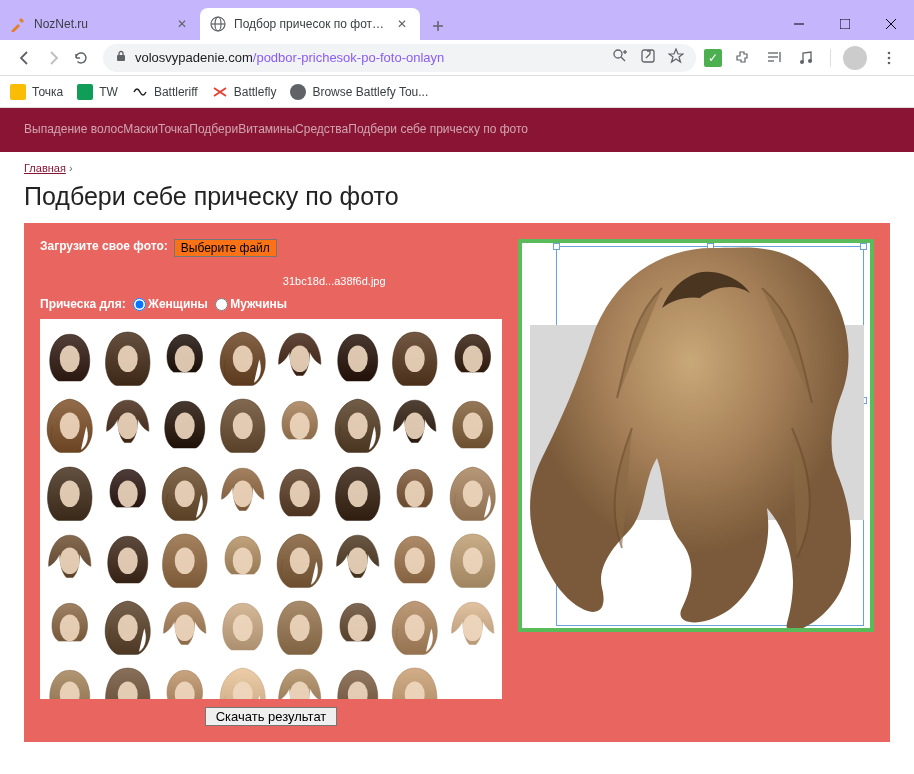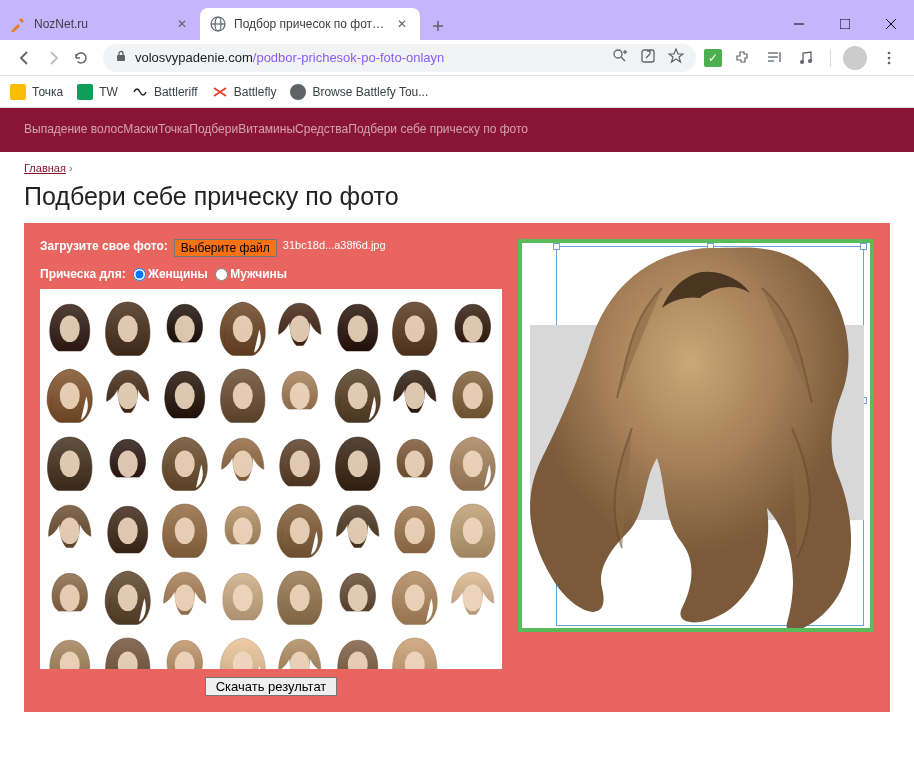--- a/index.html
+++ b/index.html
@@ -42,21 +42,21 @@
 .nav-row { display: flex; margin-bottom: 2px; text-align: right; }
 .nav-breadcrumb { padding: 10px 24px 4px; font-size: 11px; color: #666; }
 .nav-breadcrumb .crumb-link { color: #891433; text-decoration: underline; }
 .page-title { font-size: 25px; font-weight: 400; padding: 4px 24px 12px; color: #222; }
 
 .content { margin: 0 24px; background: #e86560; padding: 16px; display: flex; gap: 16px; font-size: 12px; color: #fff; }
 .left-col { flex: 1; }
 .upload-row { margin-bottom: 10px; display: flex; align-items: flex-start; gap: 6px; }
 .upload-label { font-weight: bold; }
 .file-btn { background: #f97316; color: #000; border: 1px solid #767676; padding: 1px 6px; font-size: 12px; cursor: pointer; font-family: Arial; }
-.file-name { color: #fff; font-size: 11px; }
+.file-name { color: #fff; font-size: 11px; margin-top: 36px; }
 .gender-row { margin-bottom: 8px; font-weight: bold; display: flex; align-items: center; gap: 2px; }
 .hair-grid { background: #fff; height: 380px; overflow-y: scroll; padding: 6px 2px; display: grid; grid-template-columns: repeat(8, 1fr); gap: 2px; }
 .hair-item { width: 100%; aspect-ratio: 0.85; display: flex; align-items: center; justify-content: center; cursor: pointer; }
 .hair-svg { width: 100%; height: 100%; }
 .download-btn { background: #efefef; color: #000; border: 1px solid #767676; padding: 1px 10px; font-size: 13px; margin: 8px auto 0; display: block; cursor: pointer; font-family: Arial; }
 
 .right-col { width: 356px; }
 .preview-frame { width: 356px; height: 393px; border: 4px solid #5abb5a; background: #fff; position: relative; overflow: hidden; }
 .selection-box { position: absolute; border: 1px solid #6aa3d6; }
 .sel-handle { position: absolute; width: 7px; height: 7px; background: #fff; border: 1px solid #6aa3d6; }

